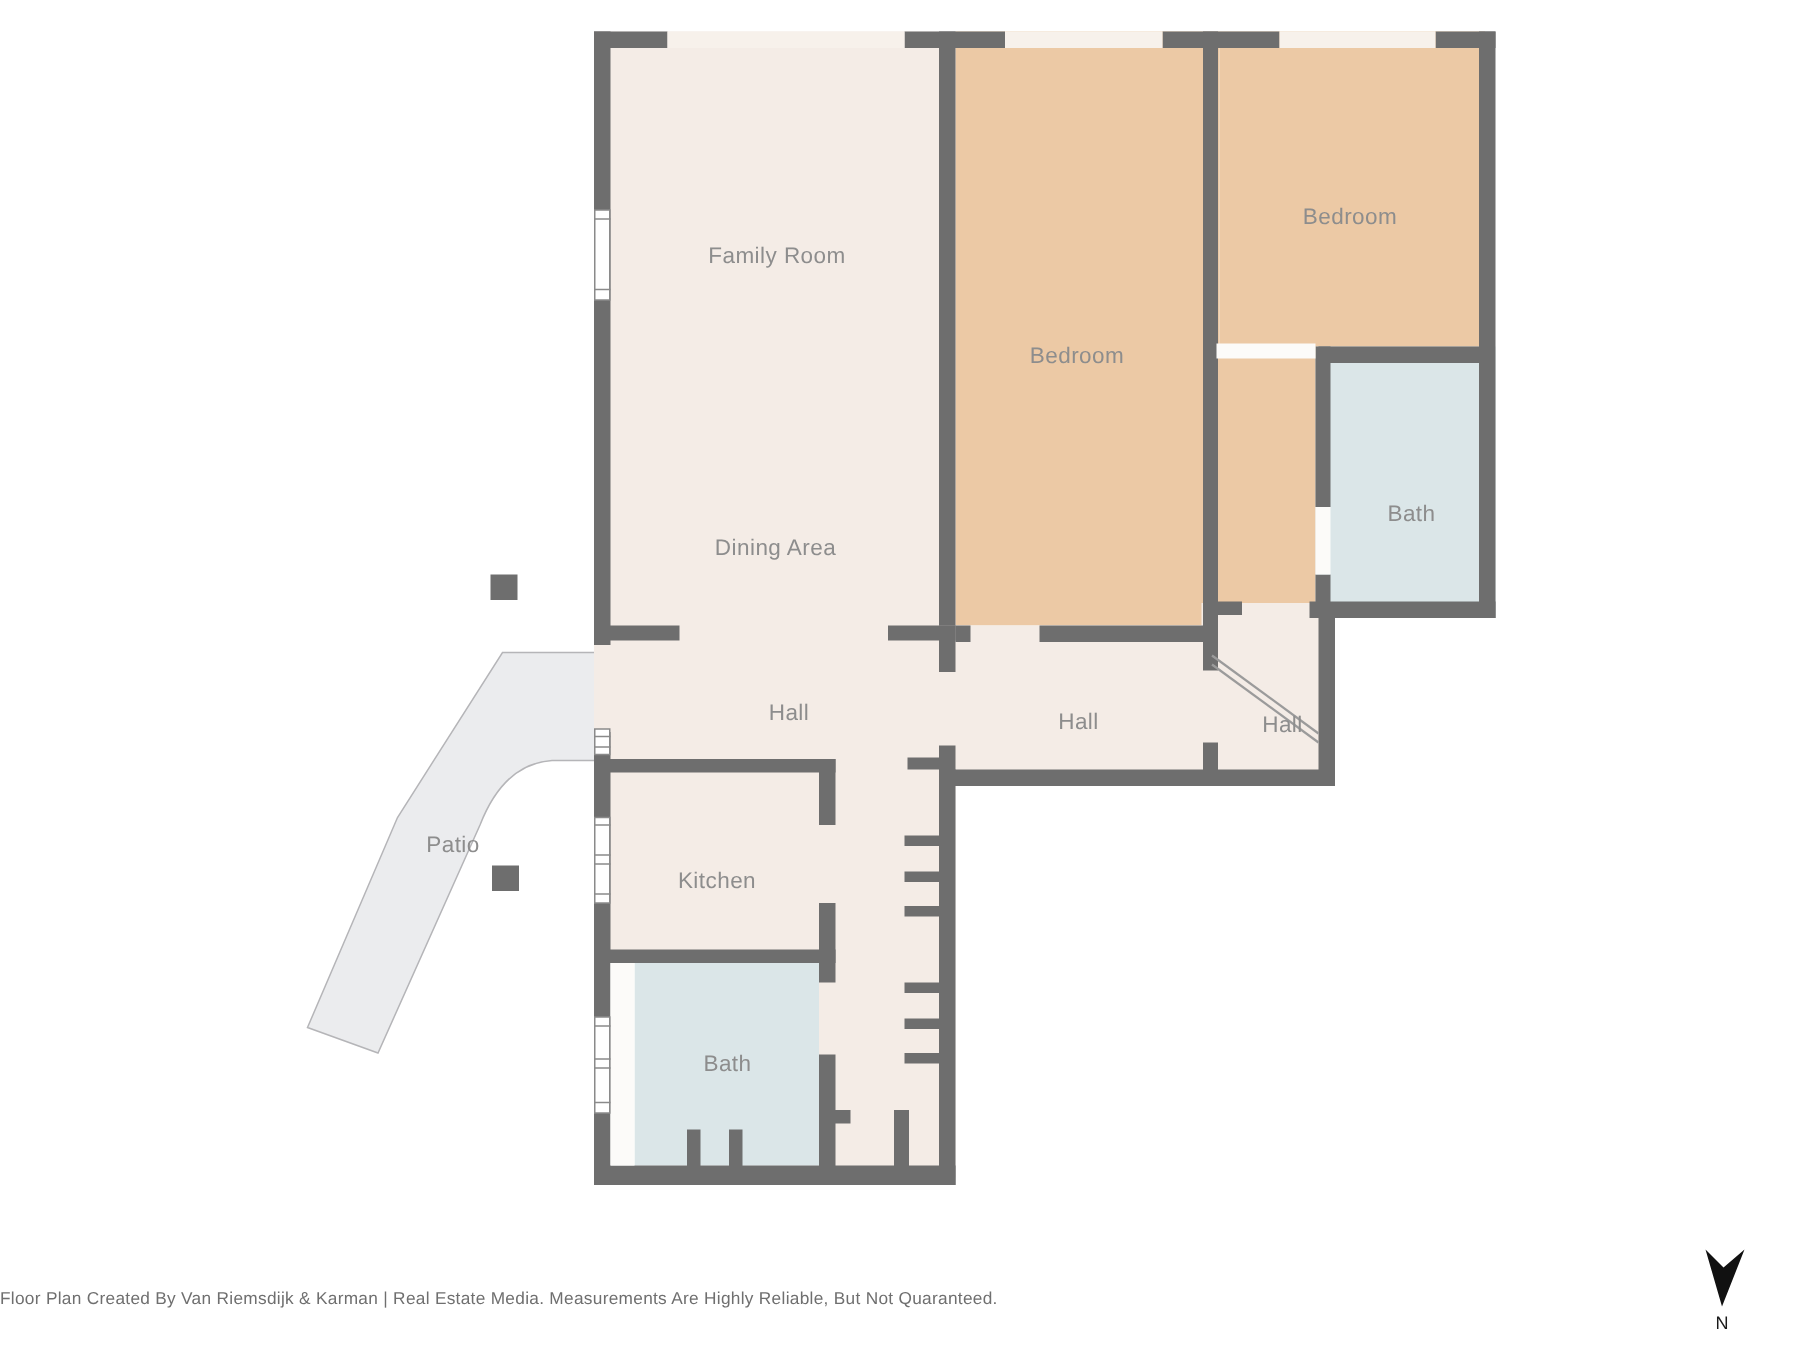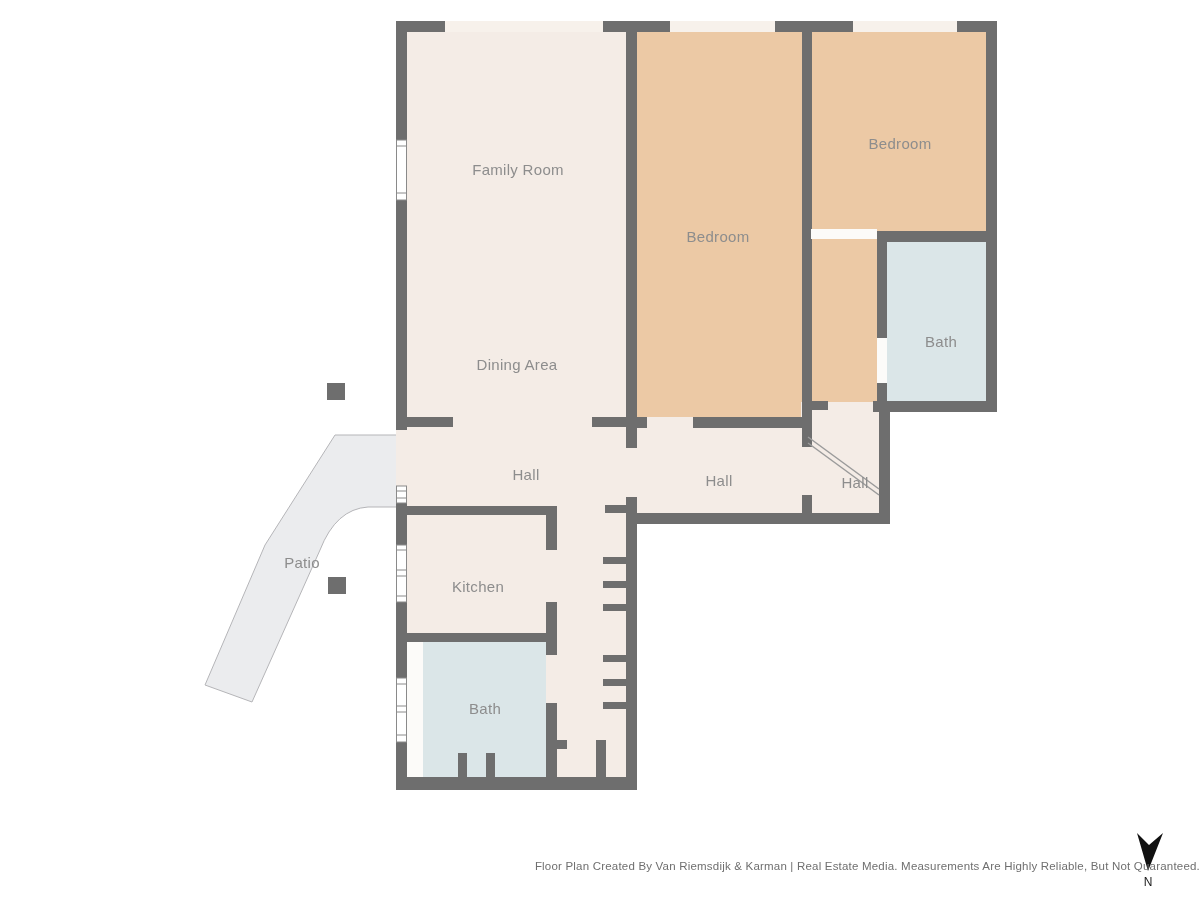--- a/index.html
+++ b/index.html
@@ -13,21 +13,21 @@
   .patio-shape{fill:var(--patio);stroke:var(--patio-border);stroke-width:1;}
   .window-gap{fill:var(--window-gap);}
   .opening{fill:#fcfbf9;}
   .win{fill:#ffffff;stroke:#8a8a8a;stroke-width:1;}
   .win-line{stroke:#8a8a8a;stroke-width:1;}
   .railing{stroke:#9b9b9b;stroke-width:1.5;fill:none;}
   .patio-edge{stroke:#cccccc;stroke-width:1;}
   .room-label{fill:var(--label);font-size:15px;letter-spacing:.3px;text-anchor:middle;
               font-family:"Liberation Sans",sans-serif;}
   .north-text{fill:#1a1a1a;font-size:12px;text-anchor:middle;font-family:"Liberation Sans",sans-serif;}
-  #footer-credit{position:absolute;left:0;top:860px;width:100%;text-align:right;
+  #footer-credit{position:absolute;left:0;top:860px;width:100%;text-align:left;
                  font-size:11.5px;color:#6f6f6f;letter-spacing:.2px;}
 </style>
 </head>
 <body>
 
 <div id="stage">
   <svg id="plan-svg" width="1200" height="900" viewBox="0 0 1200 900">
 
     <path class="patio-shape" d="M335,435 L400,435 L400,507 L368,507 Q336,509 320,550 L252,702 L205,685 L265,545 Z"></path>
     <line class="patio-edge" x1="402" y1="432" x2="402" y2="486"></line>

